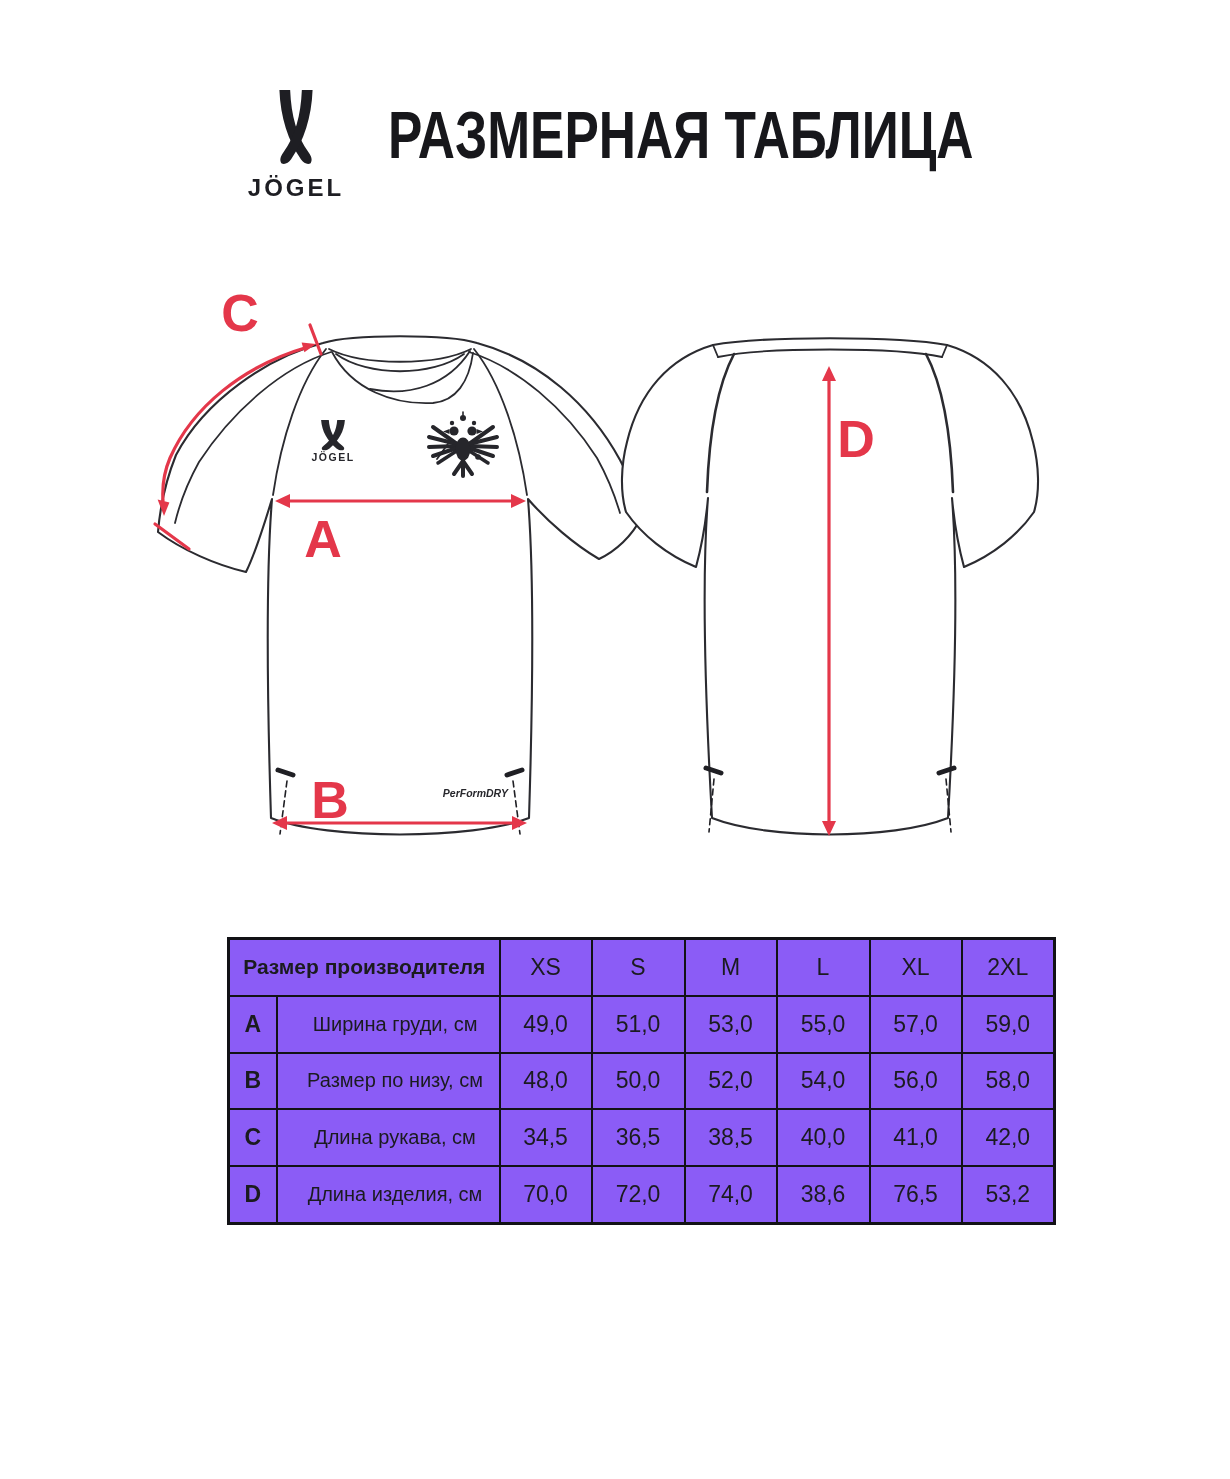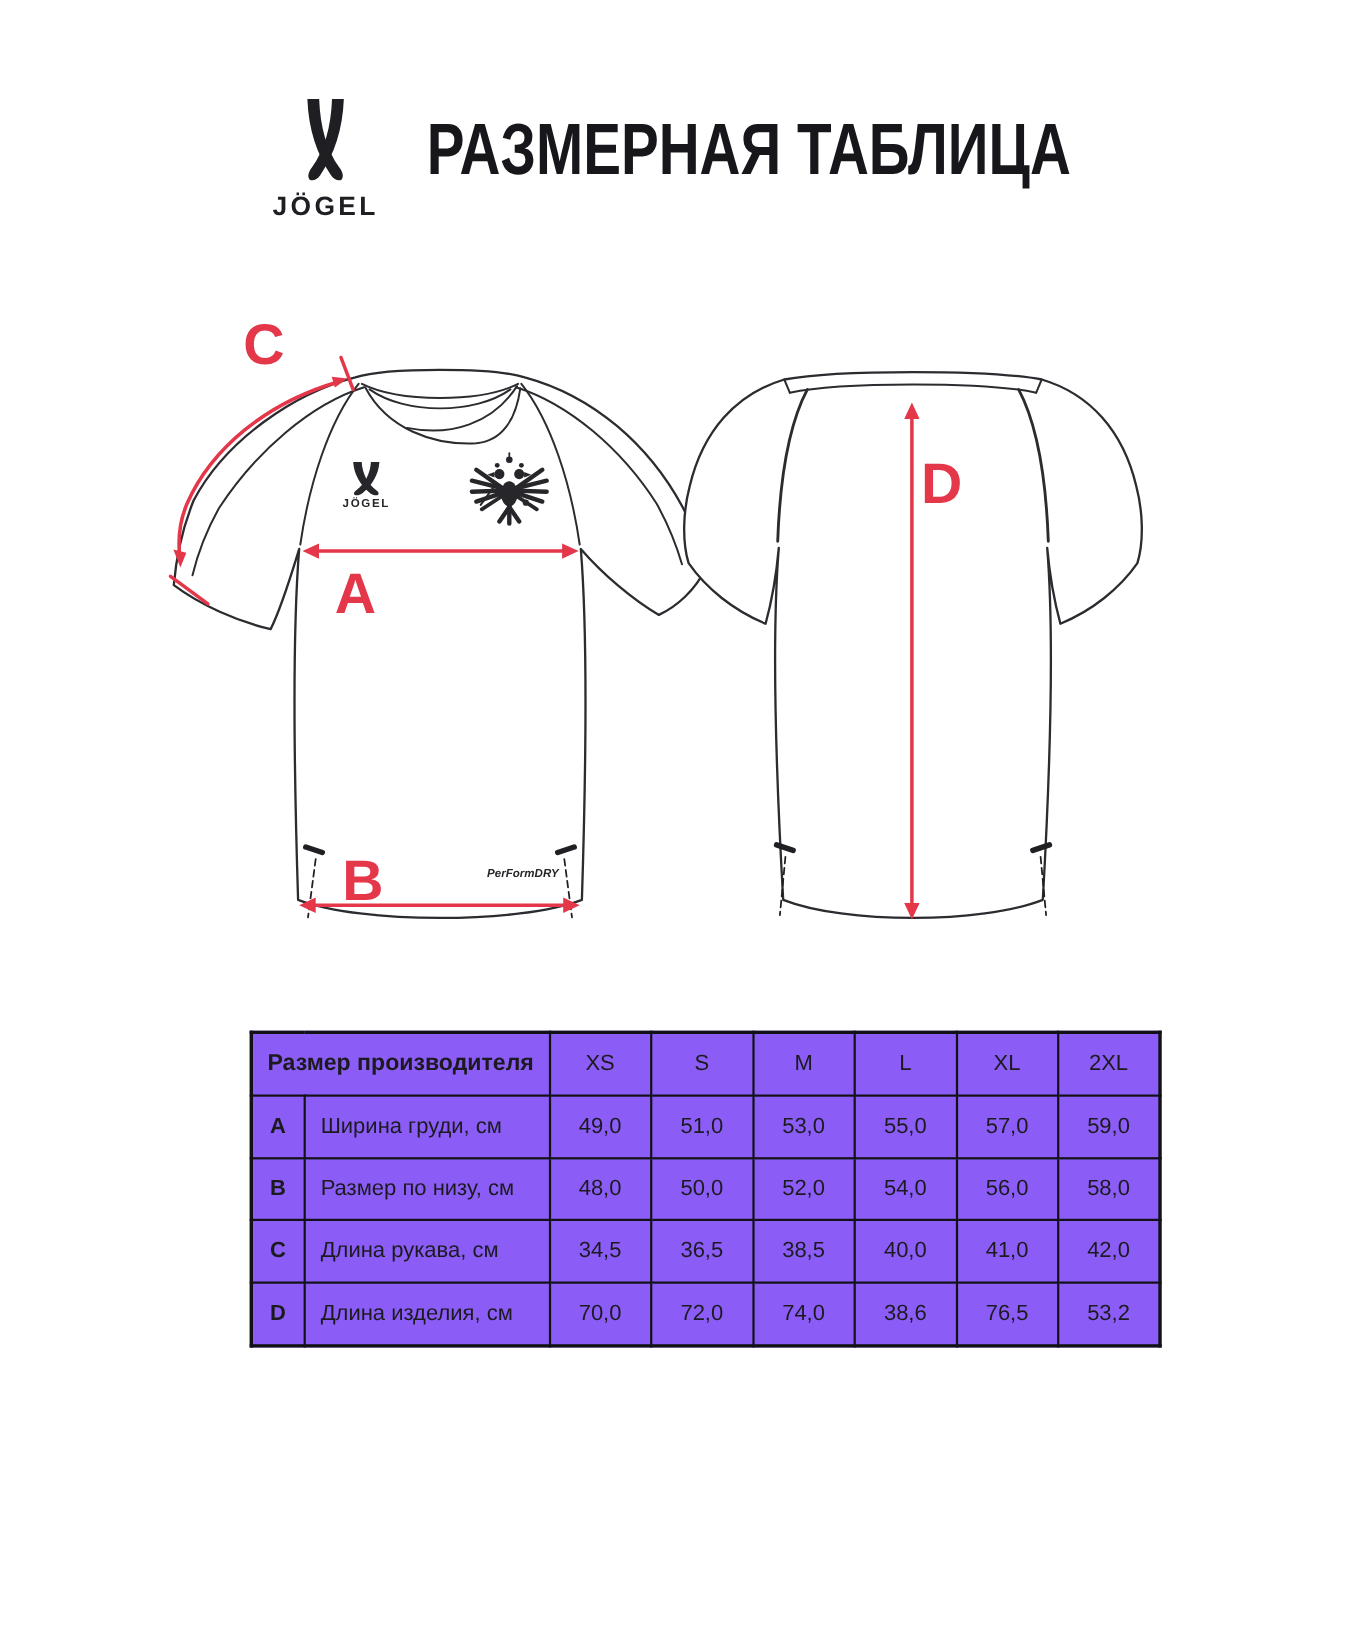--- a/index.html
+++ b/index.html
@@ -22,26 +22,26 @@
   }
   
   .diagram{position:absolute;left:0;top:280px;}
   
   .size-table{
     position:absolute;left:203px;top:937px;width:826px;height:288px;
     border-collapse:collapse;table-layout:fixed;background:#8b5cf6;margin-left:24px;
   }
   .size-table td{
     border:2px solid #121216;height:46px;vertical-align:middle;
-    text-align:center;font-size:20px;color:#1b1b1f;padding:0;
+    text-align:center;font-size:23px;color:#1b1b1f;padding:0;
   }
   .size-table{border:3px solid #121216;}
   .size-table td.hdr{font-weight:bold;font-size:21px;}
   .size-table td.letter{font-weight:bold;}
-  .size-table td.rowlabel{text-align:left;padding-left:14px;font-size:20px;}
+  .size-table td.rowlabel{text-align:center;padding-left:14px;font-size:20px;}
 </style>
 </head>
 <body>
 
 <div class="page">
 
   <div class="brand">
     <svg class="brand-mark" width="56" height="78" viewBox="0 0 40 80">
       <g fill="#1e1e23">
         <path d="M 3,0 L 14,0 C 15,26 21,48 33,64 C 36,68 37,72 35,75 C 32,77 28,75 25,71 C 12,52 4,28 3,0 Z"></path>

